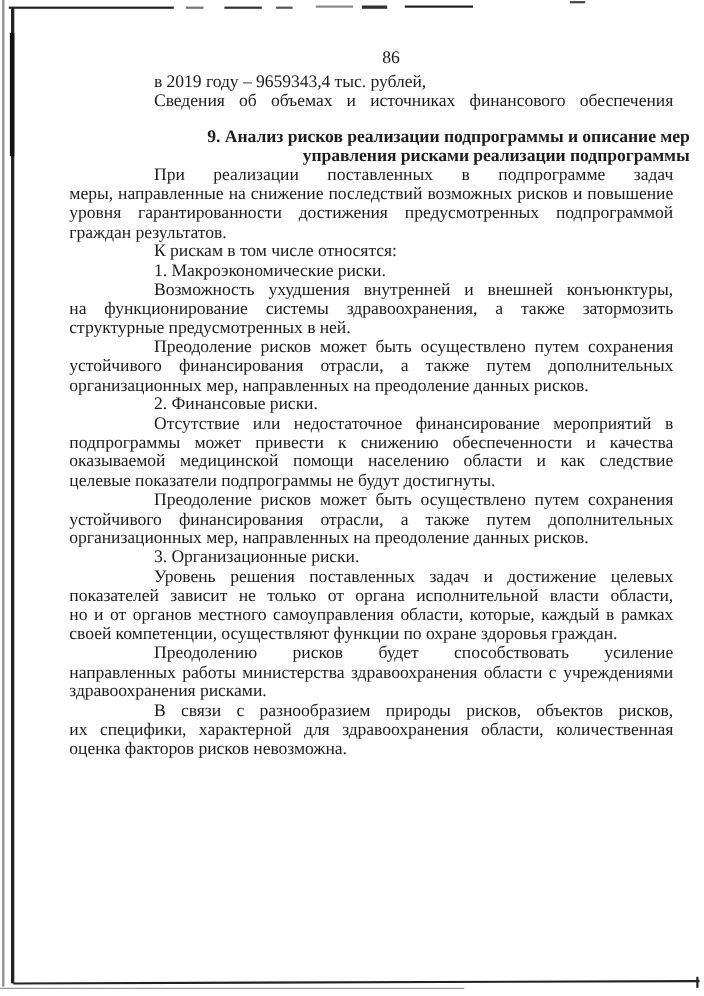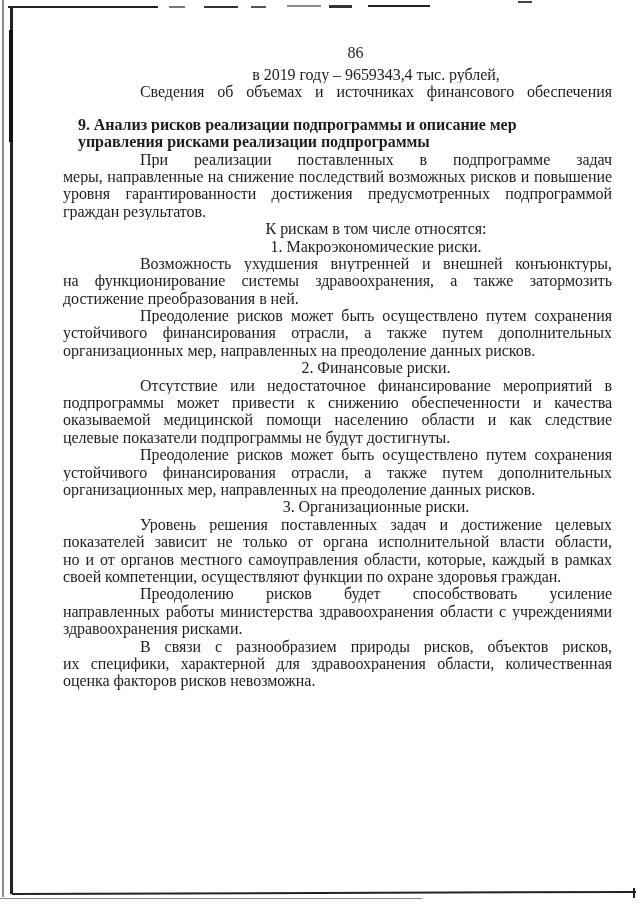--- a/index.html
+++ b/index.html
@@ -53,32 +53,32 @@
     left: 63px; top: 66px; width: 549px;
     font-size: 16px;
     letter-spacing: -0.05px;
   }
   .line {
     height: 17.4px;
     line-height: 17.4px;
     overflow: hidden;
     white-space: normal;
   }
-  .line.indent { text-indent: 77px; text-align: center; }
+  .line.indent { text-indent: 77px; }
   .line.just {
     text-align: justify;
     -moz-text-align-last: justify;
     text-align-last: justify;
   }
   .block.heading {
     margin-top: 15px;
     font-weight: bold;
     transform: translateX(15px);
   }
-  .block.heading .line { text-align: left; }
+  .block.heading .line { text-align: right; }
 </style>
 </head>
 <body>
 
 <div class="page">
 
   <div class="artifact v-outer-left"></div>
   <div class="artifact v-inner-left"></div>
   <div class="artifact v-inner-thick"></div>
   <div class="artifact h-top-1"></div>
@@ -114,21 +114,21 @@
       </div>
       <div class="block plain">
         <div class="line indent">К рискам в том числе относятся:</div>
       </div>
       <div class="block plain">
         <div class="line indent">1. Макроэкономические риски.</div>
       </div>
       <div class="block para">
         <div class="line indent just">Возможность ухудшения внутренней и внешней конъюнктуры, снижение</div>
         <div class="line just">на функционирование системы здравоохранения, а также затормозить</div>
-        <div class="line">достижение преобразования в ней.</div>
+        <div class="line">структурные предусмотренных в ней.</div>
       </div>
       <div class="block para">
         <div class="line indent just">Преодоление рисков может быть осуществлено путем сохранения</div>
         <div class="line just">устойчивого финансирования отрасли, а также путем дополнительных</div>
         <div class="line">организационных мер, направленных на преодоление данных рисков.</div>
       </div>
       <div class="block plain">
         <div class="line indent">2. Финансовые риски.</div>
       </div>
       <div class="block para">

